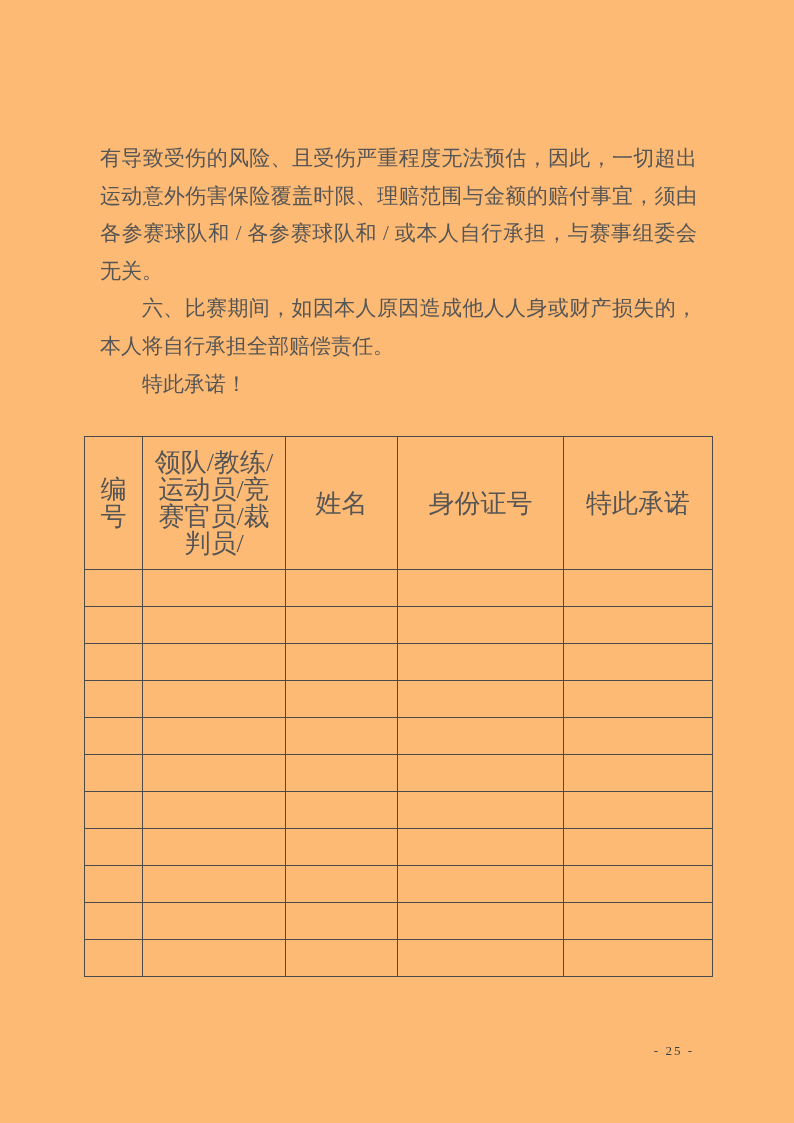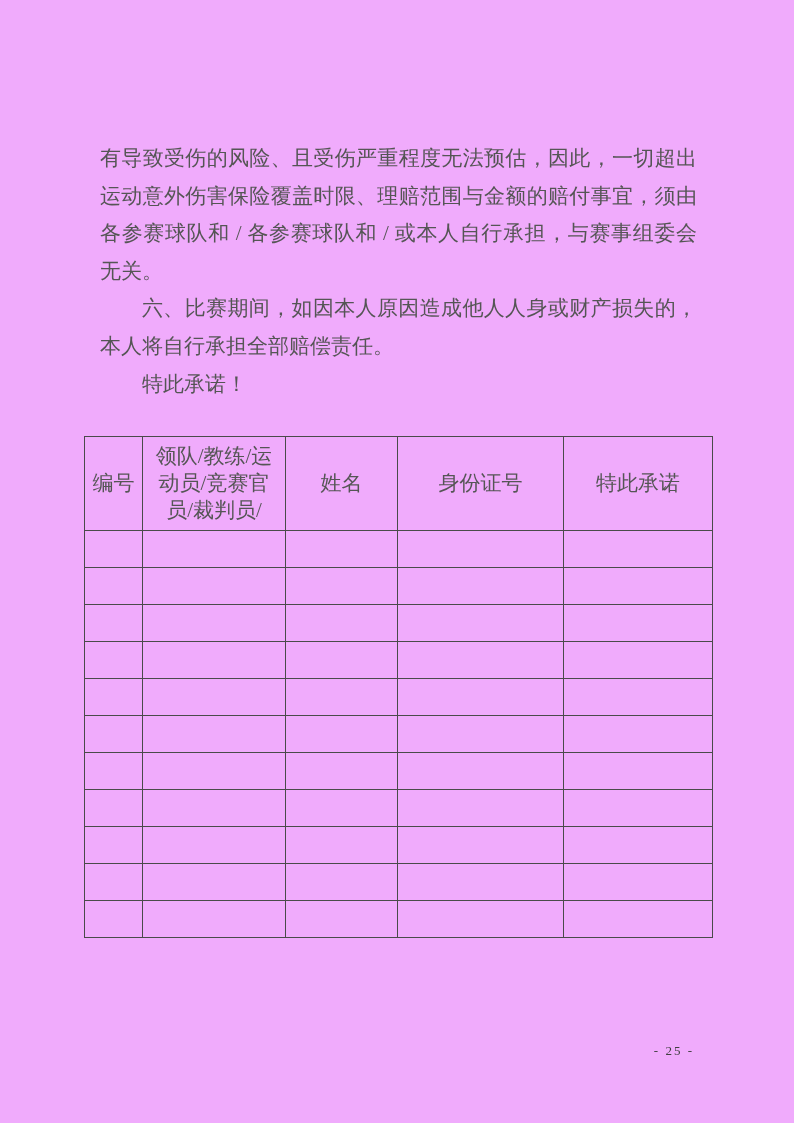--- a/index.html
+++ b/index.html
@@ -1,21 +1,21 @@
 <!DOCTYPE html>
 <html><head>
 <meta charset="utf-8">
 <style>
   * { margin: 0; padding: 0; box-sizing: border-box; }
   html, body { background: #ffffff; }
   .sheet {
     position: relative;
     width: 794px;
     height: 1123px;
-    background: #f0abfc;
+    background: #fdba74;
     overflow: hidden;
     font-family: "Liberation Serif", "DejaVu Serif", serif;
     color: #555555;
   }
   
   .body-text {
     position: absolute;
     left: 100px;
     top: 140px;
     width: 597px;
@@ -37,23 +37,23 @@
   }
   .roster th, .roster td {
     border: 1.5px solid #4a4a4a;
     font-weight: normal;
     background: transparent;
   }
   .roster th {
     height: 79px;
     text-align: center;
     vertical-align: middle;
-    font-size: 21px;
+    font-size: 26px;
     line-height: 27px;
-    padding: 6px 3px;
+    padding: 12px 3px;
     color: #555555;
   }
   .roster td { height: 37px; }
   
   .date-line {
     position: absolute;
     top: 950px;
     right: 100px;
     font-size: 21px;
     color: #4f4f4f;

